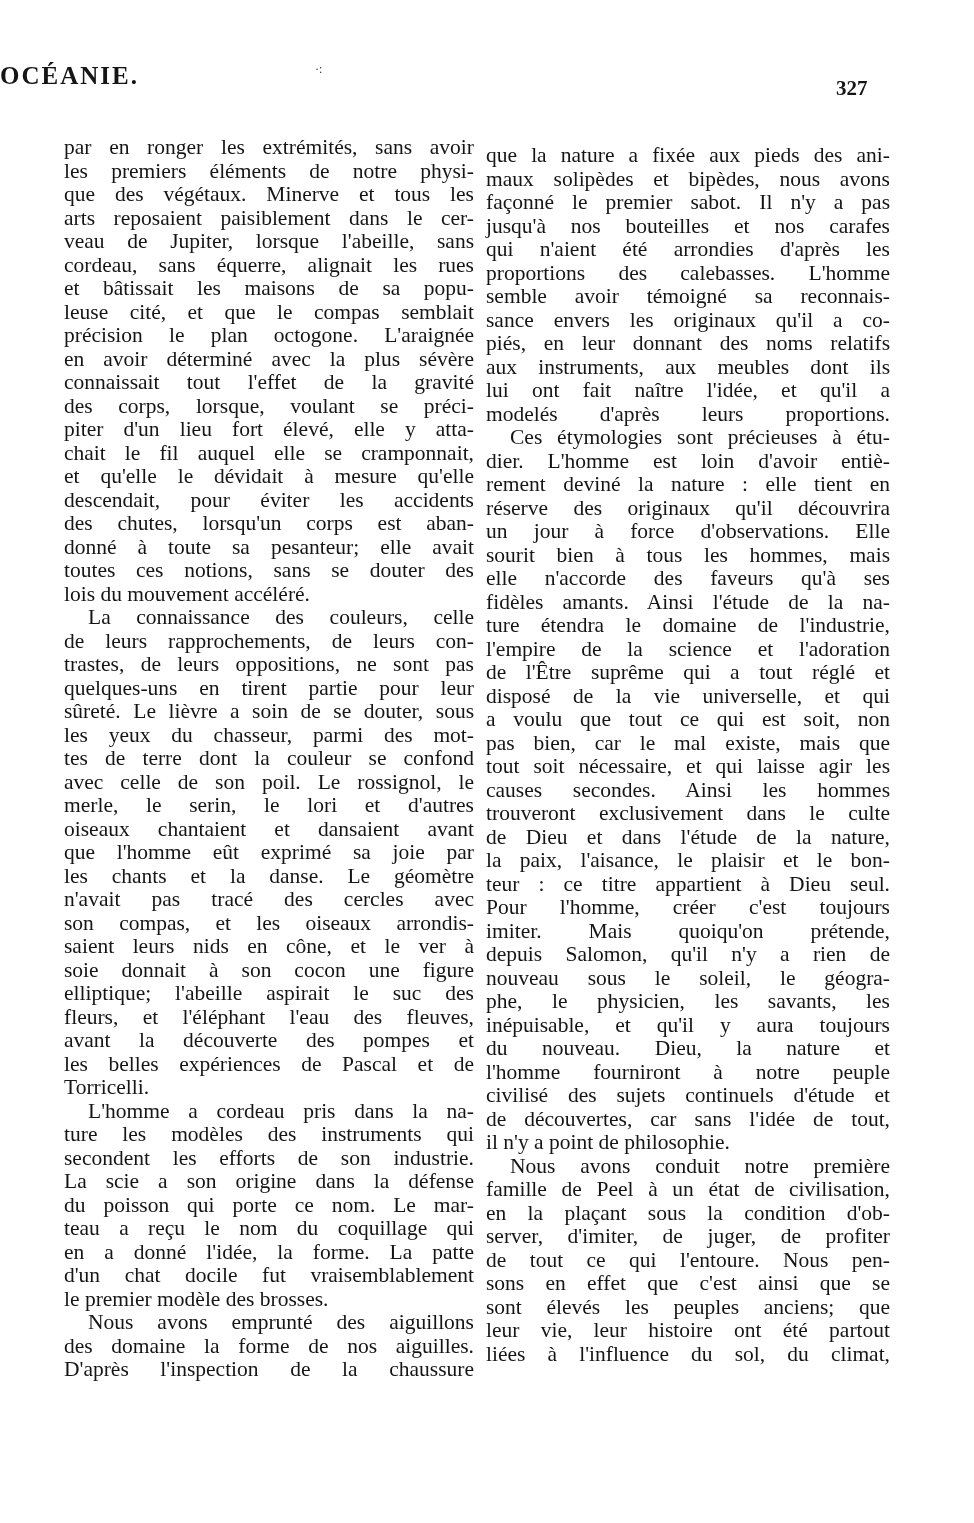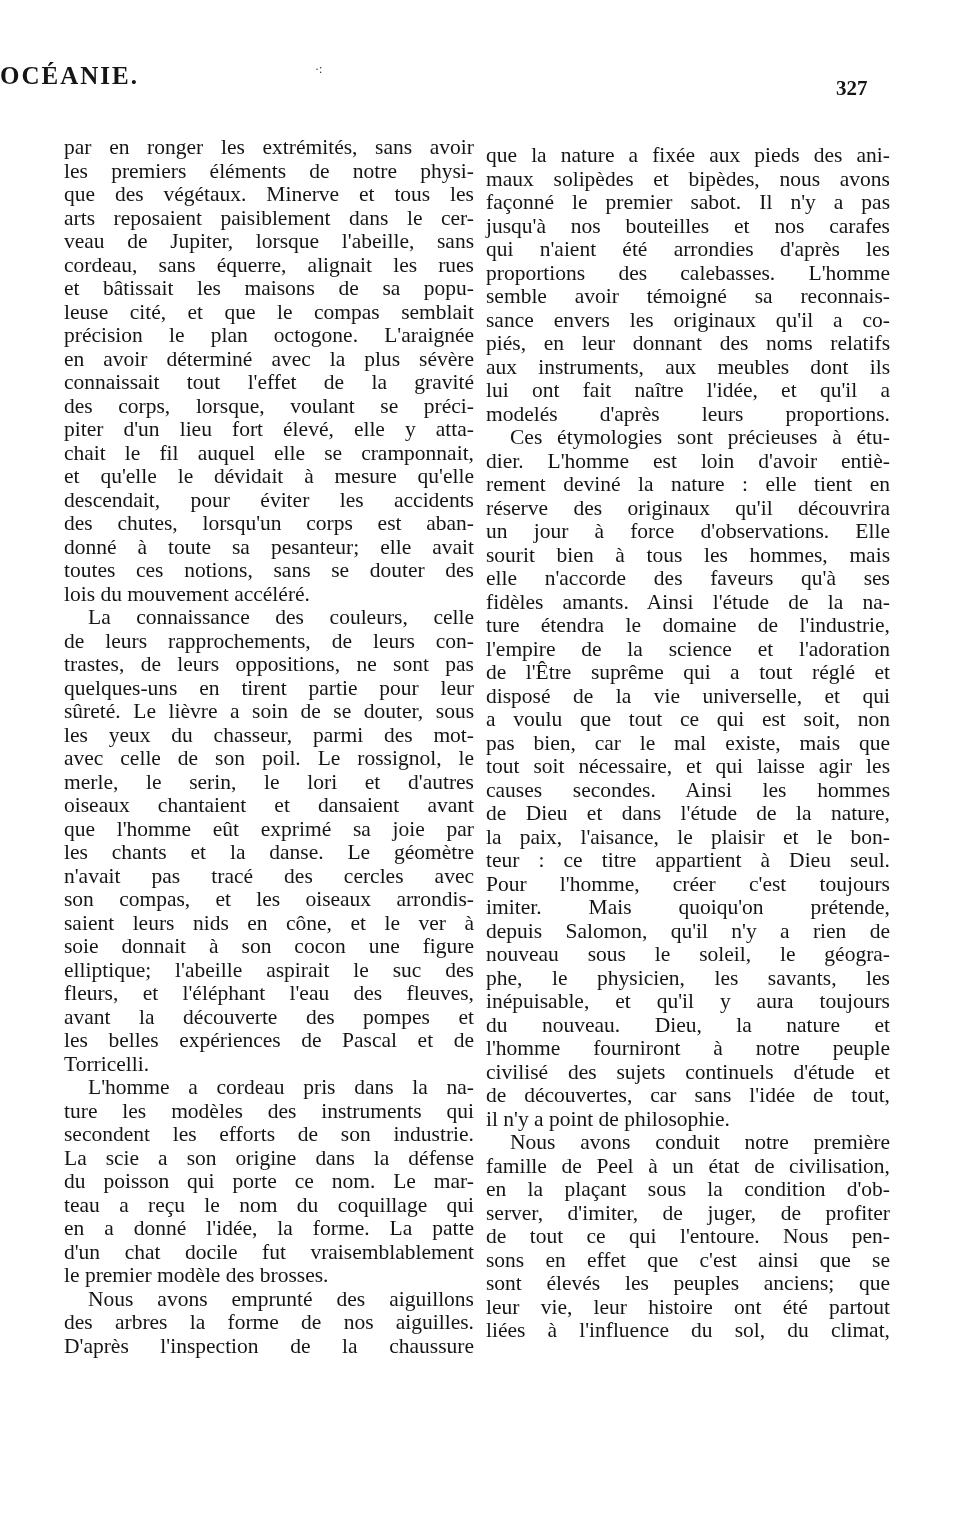--- a/index.html
+++ b/index.html
@@ -60,20 +60,21 @@
       <span class="line">des chutes, lorsqu'un corps est aban-</span>
       <span class="line">donné à toute sa pesanteur; elle avait</span>
       <span class="line">toutes ces notions, sans se douter des</span>
       <span class="line last">lois du mouvement accéléré.</span>
       <span class="line indent">La connaissance des couleurs, celle</span>
       <span class="line">de leurs rapprochements, de leurs con-</span>
       <span class="line">trastes, de leurs oppositions, ne sont pas</span>
       <span class="line">quelques-uns en tirent partie pour leur</span>
       <span class="line">sûreté. Le lièvre a soin de se douter, sous</span>
       <span class="line">les yeux du chasseur, parmi des mot-</span>
+      <span class="line">tes de terre dont la couleur se confond</span>
       <span class="line">avec celle de son poil. Le rossignol, le</span>
       <span class="line">merle, le serin, le lori et d'autres</span>
       <span class="line">oiseaux chantaient et dansaient avant</span>
       <span class="line">que l'homme eût exprimé sa joie par</span>
       <span class="line">les chants et la danse. Le géomètre</span>
       <span class="line">n'avait pas tracé des cercles avec</span>
       <span class="line">son compas, et les oiseaux arrondis-</span>
       <span class="line">saient leurs nids en cône, et le ver à</span>
       <span class="line">soie donnait à son cocon une figure</span>
       <span class="line">elliptique; l'abeille aspirait le suc des</span>
@@ -84,21 +85,21 @@
       <span class="line indent">L'homme a cordeau pris dans la na-</span>
       <span class="line">ture les modèles des instruments qui</span>
       <span class="line">secondent les efforts de son industrie.</span>
       <span class="line">La scie a son origine dans la défense</span>
       <span class="line">du poisson qui porte ce nom. Le mar-</span>
       <span class="line">teau a reçu le nom du coquillage qui</span>
       <span class="line">en a donné l'idée, la forme. La patte</span>
       <span class="line">d'un chat docile fut vraisemblablement</span>
       <span class="line last">le premier modèle des brosses.</span>
       <span class="line indent">Nous avons emprunté des aiguillons</span>
-      <span class="line">des arbres la forme de nos aiguilles.</span>
+      <span class="line">des domaine la forme de nos aiguilles.</span>
       <span class="line">D'après l'inspection de la chaussure</span>
     </div>
   <div class="column col-right" id="col-right">
       <span class="line">que la nature a fixée aux pieds des ani-</span>
       <span class="line">maux solipèdes et bipèdes, nous avons</span>
       <span class="line">façonné le premier sabot. Il n'y a pas</span>
       <span class="line">jusqu'à nos bouteilles et nos carafes</span>
       <span class="line">qui n'aient été arrondies d'après les</span>
       <span class="line">proportions des calebasses. L'homme</span>
       <span class="line">semble avoir témoigné sa reconnais-</span>
@@ -116,20 +117,21 @@
       <span class="line">elle n'accorde des faveurs qu'à ses</span>
       <span class="line">fidèles amants. Ainsi l'étude de la na-</span>
       <span class="line">ture étendra le domaine de l'industrie,</span>
       <span class="line">l'empire de la science et l'adoration</span>
       <span class="line">de l'Être suprême qui a tout réglé et</span>
       <span class="line">disposé de la vie universelle, et qui</span>
       <span class="line">a voulu que tout ce qui est soit, non</span>
       <span class="line">pas bien, car le mal existe, mais que</span>
       <span class="line">tout soit nécessaire, et qui laisse agir les</span>
       <span class="line">causes secondes. Ainsi les hommes</span>
+      <span class="line">trouveront exclusivement dans le culte</span>
       <span class="line">de Dieu et dans l'étude de la nature,</span>
       <span class="line">la paix, l'aisance, le plaisir et le bon-</span>
       <span class="line">teur : ce titre appartient à Dieu seul.</span>
       <span class="line">Pour l'homme, créer c'est toujours</span>
       <span class="line">imiter. Mais quoiqu'on prétende,</span>
       <span class="line">depuis Salomon, qu'il n'y a rien de</span>
       <span class="line">nouveau sous le soleil, le géogra-</span>
       <span class="line">phe, le physicien, les savants, les</span>
       <span class="line">inépuisable, et qu'il y aura toujours</span>
       <span class="line">du nouveau. Dieu, la nature et</span>

